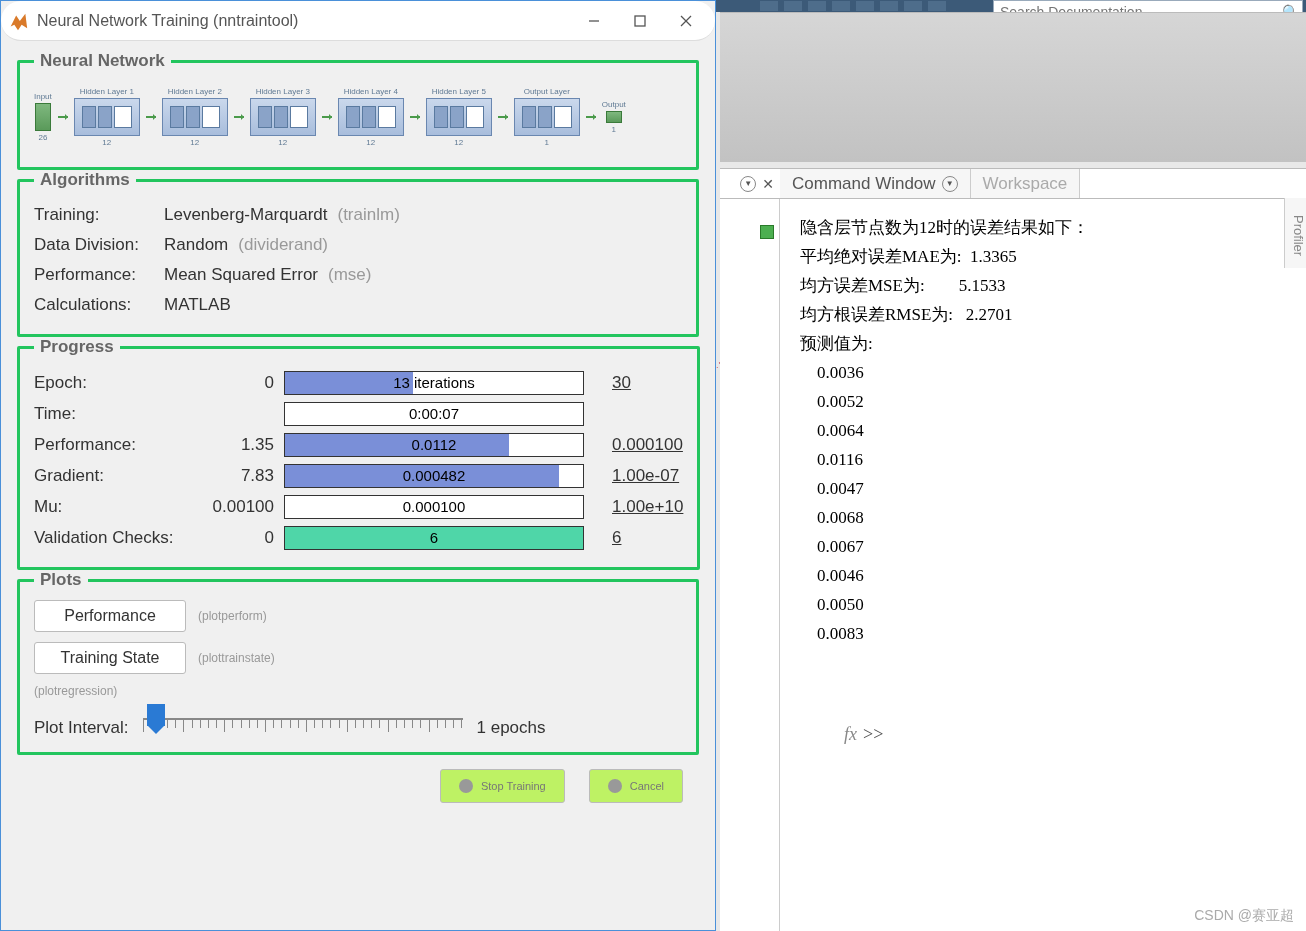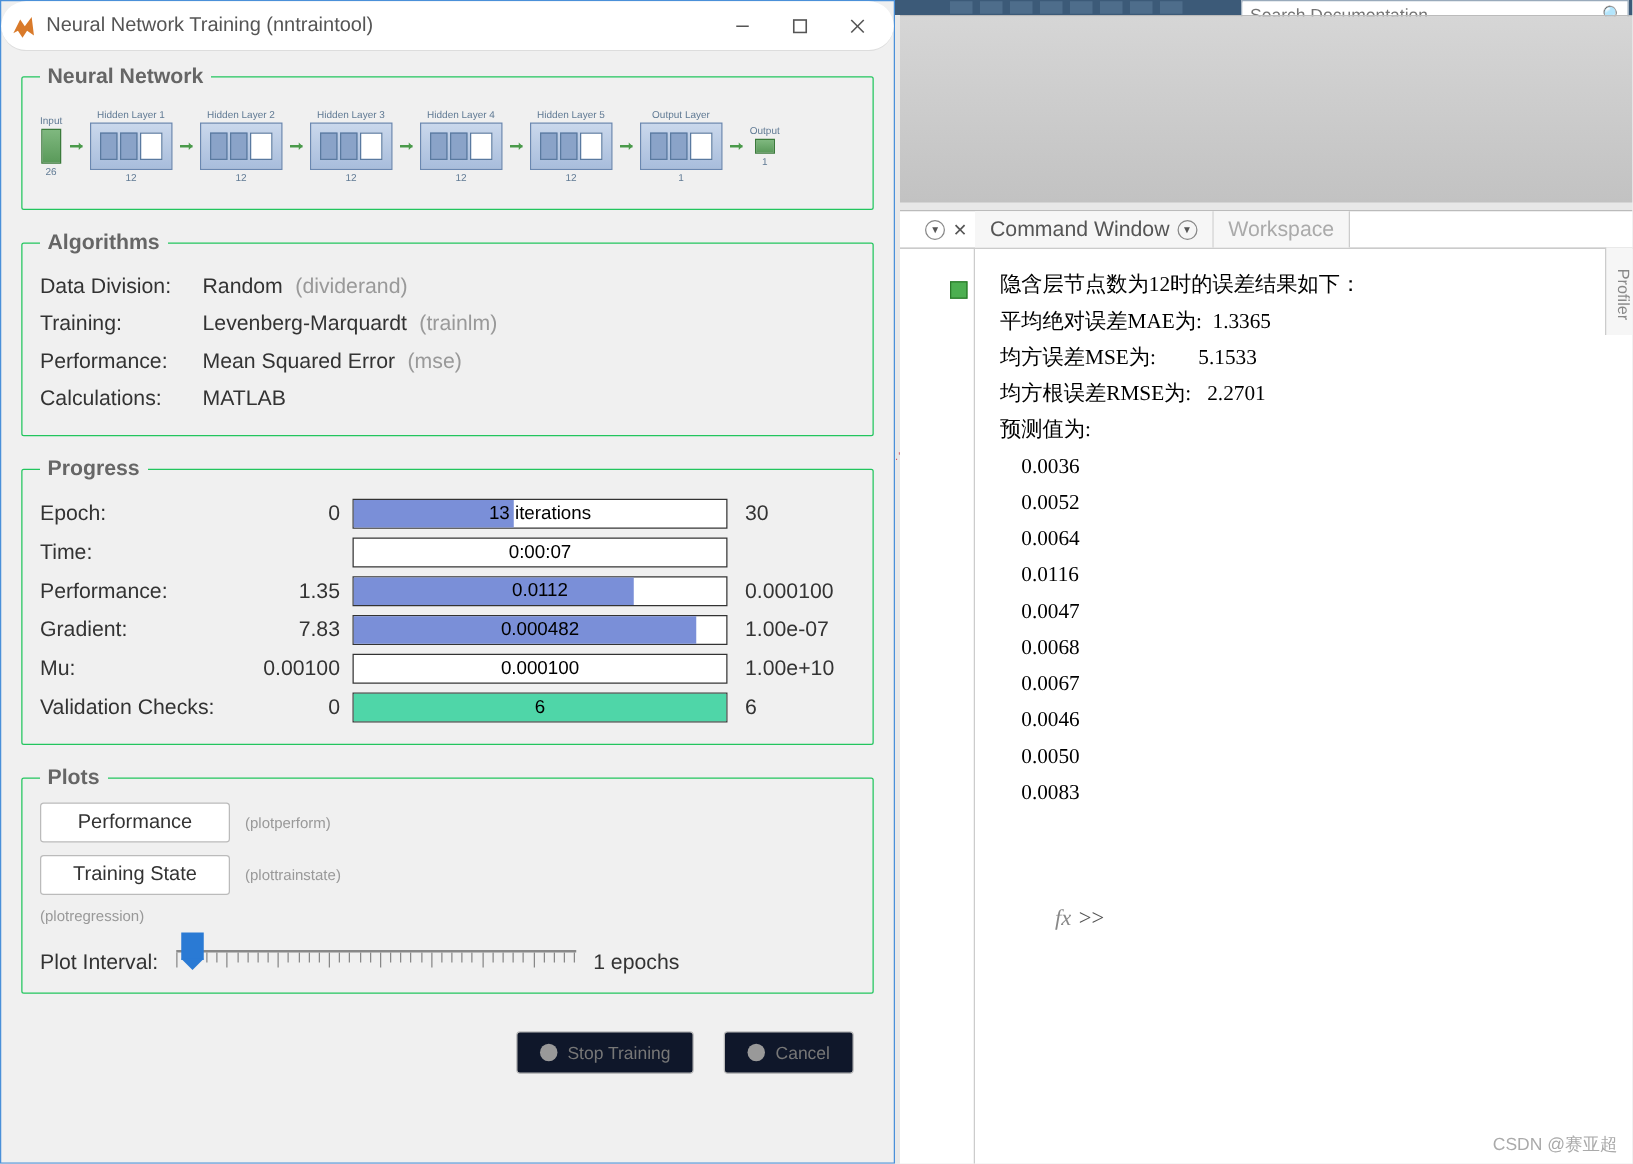--- a/index.html
+++ b/index.html
@@ -19,21 +19,21 @@
 
 .dialog { position: absolute; top: 0; left: 0; width: 716px; height: 931px; background: #f0f0f0; border: 1px solid #4a90d9; }
 .titlebar { height: 40px; background: #fff; display: flex; align-items: center; padding: 0 6px; border-bottom: 1px solid #ddd; border-radius: 20px; }
 .matlab-logo { width: 22px; height: 22px; margin-right: 8px; }
 .title-text { flex: 1; font-size: 16px; color: #555; }
 .winbtn { width: 46px; height: 30px; display: flex; align-items: center; justify-content: center; color: #555; font-size: 14px; }
 .winbtn svg { stroke: #555; stroke-width: 1.3; fill: none; }
 
 .body { padding: 10px 16px 0 16px; }
 
-fieldset { border: 1px solid #22c55e; border-radius: 2px; margin-bottom: 16px; padding: 10px 14px 14px 14px; }
+fieldset { border: 3px solid #22c55e; border-radius: 2px; padding: 10px 14px 14px 14px; }
 legend { font-size: 17px; font-weight: bold; color: #666; padding: 0 6px; }
 
 
 .nn-row { display: flex; align-items: center; gap: 6px; padding: 6px 0; }
 .nn-block-col { display: flex; flex-direction: column; align-items: center; }
 .nn-label-top { font-size: 8px; color: #607a94; margin-bottom: 2px; }
 .nn-label-bot { font-size: 8px; color: #607a94; margin-top: 2px; }
 .nn-input { width: 16px; height: 28px; background: linear-gradient(#7fb87f,#5a9a5a); border: 1px solid #3a7a3a; }
 .nn-layer { width: 66px; height: 38px; background: linear-gradient(#cad8ec,#a8bddc); border: 1px solid #6a87b0; display: flex; align-items: center; justify-content: center; gap: 2px; padding: 2px; }
 .nn-sub { width: 14px; height: 22px; background: #8aa3c8; border: 1px solid #5a7aa0; }
@@ -49,41 +49,41 @@
 .alg-p { color: #999; margin-left: 10px; }
 
 
 .prog-row { display: flex; align-items: center; font-size: 17px; color: #333; height: 31px; }
 .prog-k { width: 160px; }
 .prog-start { width: 90px; text-align: right; padding-right: 10px; }
 .prog-bar-wrap { width: 300px; height: 24px; border: 1px solid #333; background: #fff; position: relative; text-align: center; }
 .prog-bar-fill { position: absolute; top: 0; left: 0; height: 100%; background: #7a8fd8; }
 .prog-bar-fill.green { background: #4fd6a8; }
 .prog-bar-text { position: absolute; inset: 0; display: flex; align-items: center; justify-content: center; font-size: 15px; color: #000; }
-.prog-end { padding-left: 14px; }
+.prog-end { padding-left: 28px; text-decoration: underline; }
 
 
 .plot-btn { display: inline-block; width: 152px; height: 32px; background: #fff; border: 1px solid #bbb; border-radius: 3px; font-size: 16px; color: #333; text-align: center; line-height: 30px; margin-right: 12px; cursor: pointer; }
 .plot-row { display: flex; align-items: center; margin-bottom: 10px; }
 .plot-fn { color: #999; font-size: 12px; }
 .plot-interval { display: flex; align-items: center; margin-top: 20px; font-size: 17px; color: #333; }
 .slider-track { width: 320px; height: 20px; position: relative; margin: 0 14px; }
 .slider-line { position: absolute; top: 0; left: 0; right: 0; height: 2px; background: #888; }
 .slider-ticks { position: absolute; top: 2px; left: 0; right: 0; height: 12px; display: flex; justify-content: space-between; }
 .slider-ticks span { width: 1px; height: 8px; background: #888; }
 .slider-thumb { position: absolute; top: -14px; left: 4px; width: 18px; height: 22px; background: #2a7ad4; }
 .slider-thumb::after { content:""; position:absolute; bottom:-8px; left:0; border:9px solid transparent; border-top-color:#2a7ad4; border-bottom:none; }
 
 
 .vstop { display: flex; align-items: center; gap: 14px; padding: 8px 4px; font-size: 18px; font-weight: bold; color: #444; }
 .checkmark { width: 36px; height: 30px; }
 
 
 .bot-btns { display: flex; justify-content: flex-end; gap: 24px; padding: 14px 16px 0 0; }
-.bot-btn { height: 34px; padding: 0 18px; background: #0f172a; border: 1px solid #bbb; border-radius: 3px; font-size: 14px; color: #777; display: flex; align-items: center; gap: 8px; cursor: pointer; }
+.bot-btn { height: 34px; padding: 0 18px; background: #bef264; border: 1px solid #bbb; border-radius: 3px; font-size: 11px; color: #777; display: flex; align-items: center; gap: 8px; cursor: pointer; }
 .bot-btn .circ { width: 14px; height: 14px; border-radius: 50%; background: #999; }
 
 
 .right-area { position: absolute; top: 168px; left: 720px; right: 0; bottom: 0; background: #fff; border-top: 1px solid #bbb; }
 .panel-tabs { display: flex; height: 30px; border-bottom: 1px solid #bbb; align-items: stretch; }
 .panel-tab { padding: 4px 12px; font-size: 17px; color: #555; background: #f6f6f6; border-right: 1px solid #ccc; display: flex; align-items: center; gap: 6px; }
 .panel-tab.inactive { color: #aaa; }
 .green-sq { position: absolute; top: 56px; right: 6px; width: 14px; height: 14px; background: #4caf50; border: 1px solid #2a7a2a; }
 .mid-bar { position: absolute; top: 360px; left: 716px; width: 4px; height: 20px; font-size: 9px; color: #c56; }
 
@@ -214,26 +214,26 @@
             <div class="nn-output"></div>
             <div class="nn-label-bot">1</div>
           </div>
         </div>
     </fieldset>
 
     <fieldset>
       <legend>Algorithms</legend>
       <div id="alg-rows">
           <div class="alg-row">
+            <div class="alg-k">Training:</div>
+            <div class="alg-v">Levenberg-Marquardt<span class="alg-p">(trainlm)</span></div>
+          </div>
+          <div class="alg-row">
             <div class="alg-k">Data Division:</div>
             <div class="alg-v">Random<span class="alg-p">(dividerand)</span></div>
-          </div>
-          <div class="alg-row">
-            <div class="alg-k">Training:</div>
-            <div class="alg-v">Levenberg-Marquardt<span class="alg-p">(trainlm)</span></div>
           </div>
           <div class="alg-row">
             <div class="alg-k">Performance:</div>
             <div class="alg-v">Mean Squared Error<span class="alg-p">(mse)</span></div>
           </div>
           <div class="alg-row">
             <div class="alg-k">Calculations:</div>
             <div class="alg-v">MATLAB<span class="alg-p"></span></div>
           </div>
         </div>

